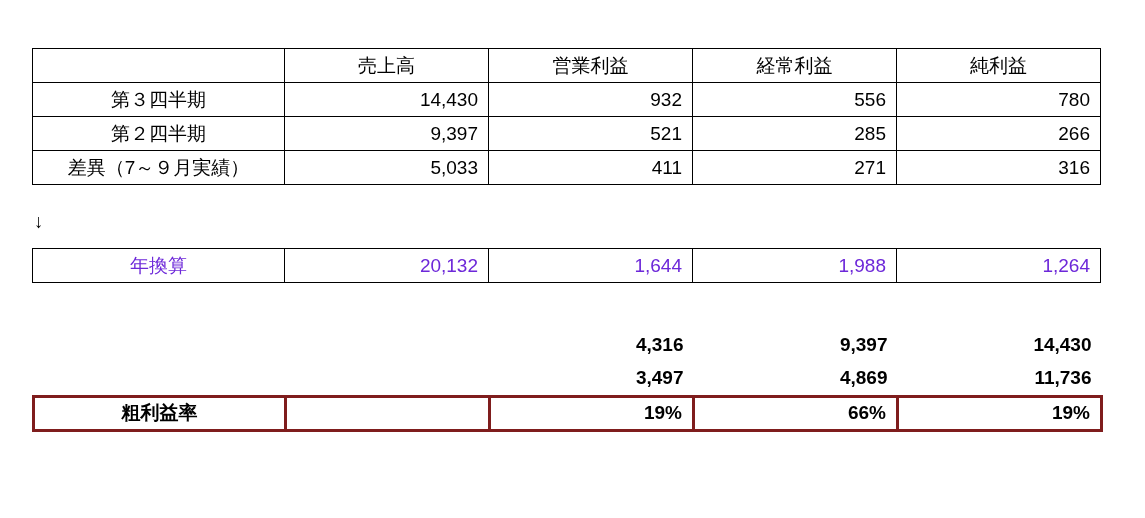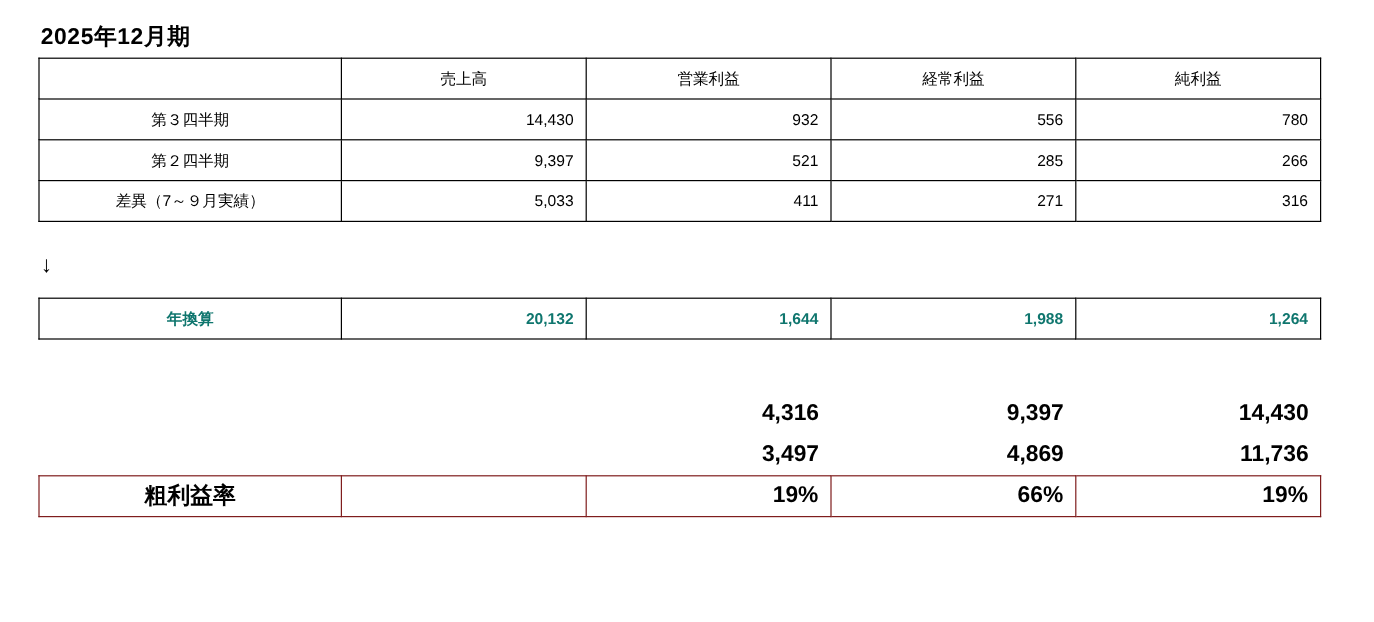--- a/index.html
+++ b/index.html
@@ -29,42 +29,42 @@
     letter-spacing: 0.5px;
     color: #000;
   }
   table.grid {
     border-collapse: collapse;
     table-layout: fixed;
   }
   table.grid td {
     border: 1px solid #000000;
     height: 34px;
-    font-size: 13px;
+    font-size: 19px;
     padding: 0 10px;
     box-sizing: border-box;
     vertical-align: middle;
   }
   .c-label { width: 252px; text-align: center; }
   .c-num   { width: 204px; text-align: right; }
   .c-head  { text-align: center; }
 
   
   #main-table {
     position: absolute;
     left: 32px;
     top: 48px;
   }
   
   #annual-table {
     position: absolute;
     left: 32px;
     top: 248px;
   }
-  #annual-table td { color: #0f766e; font-weight: bold; }
+  #annual-table td { color: #6d28d9; font-weight: normal; }
 
   
   .arrow {
     position: absolute;
     left: 34px;
     top: 212px;
     font-size: 19px;
     line-height: 1;
     color: #000;
   }
@@ -83,29 +83,28 @@
   #bottom-block td {
     height: 34px;
     font-size: 19px;
     padding: 0 10px;
     box-sizing: border-box;
     vertical-align: middle;
     border: none;
   }
   #bottom-block td.c-label { width: 252px; }
   #bottom-block td.c-num { width: 204px; text-align: right; }
-  #bottom-block tr.bordered td { border: 1px solid #7f1d1d; }
+  #bottom-block tr.bordered td { border: 3px solid #7f1d1d; }
   #bottom-block td.center { text-align: center; }
 </style>
 </head>
 <body>
 
 <div class="page">
 
-  <div class="title">2025年12月期</div>
 
   <table class="grid" id="main-table">
     <tbody>
         <tr>
       <td class="c-label c-head"></td>
       <td class="c-num c-head">売上高</td>
       <td class="c-num c-head">営業利益</td>
       <td class="c-num c-head">経常利益</td>
       <td class="c-num c-head">純利益</td>
     </tr>

